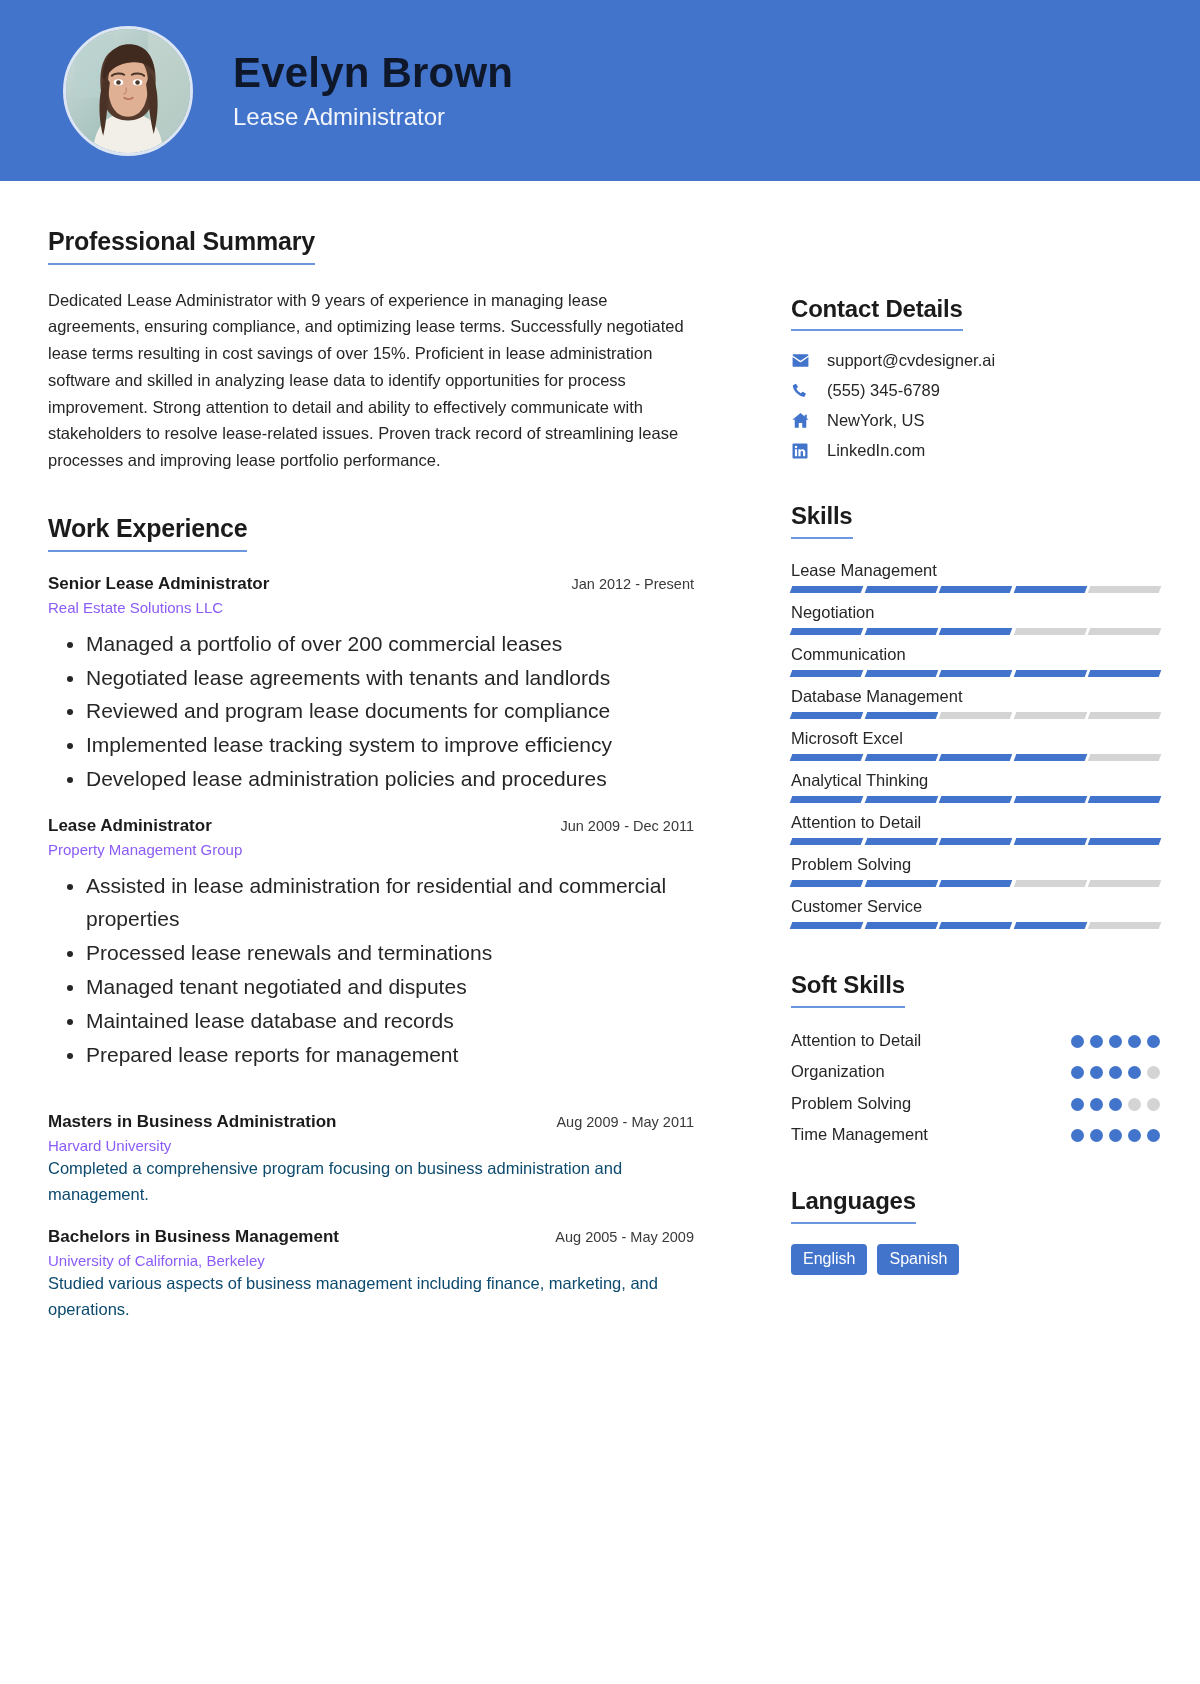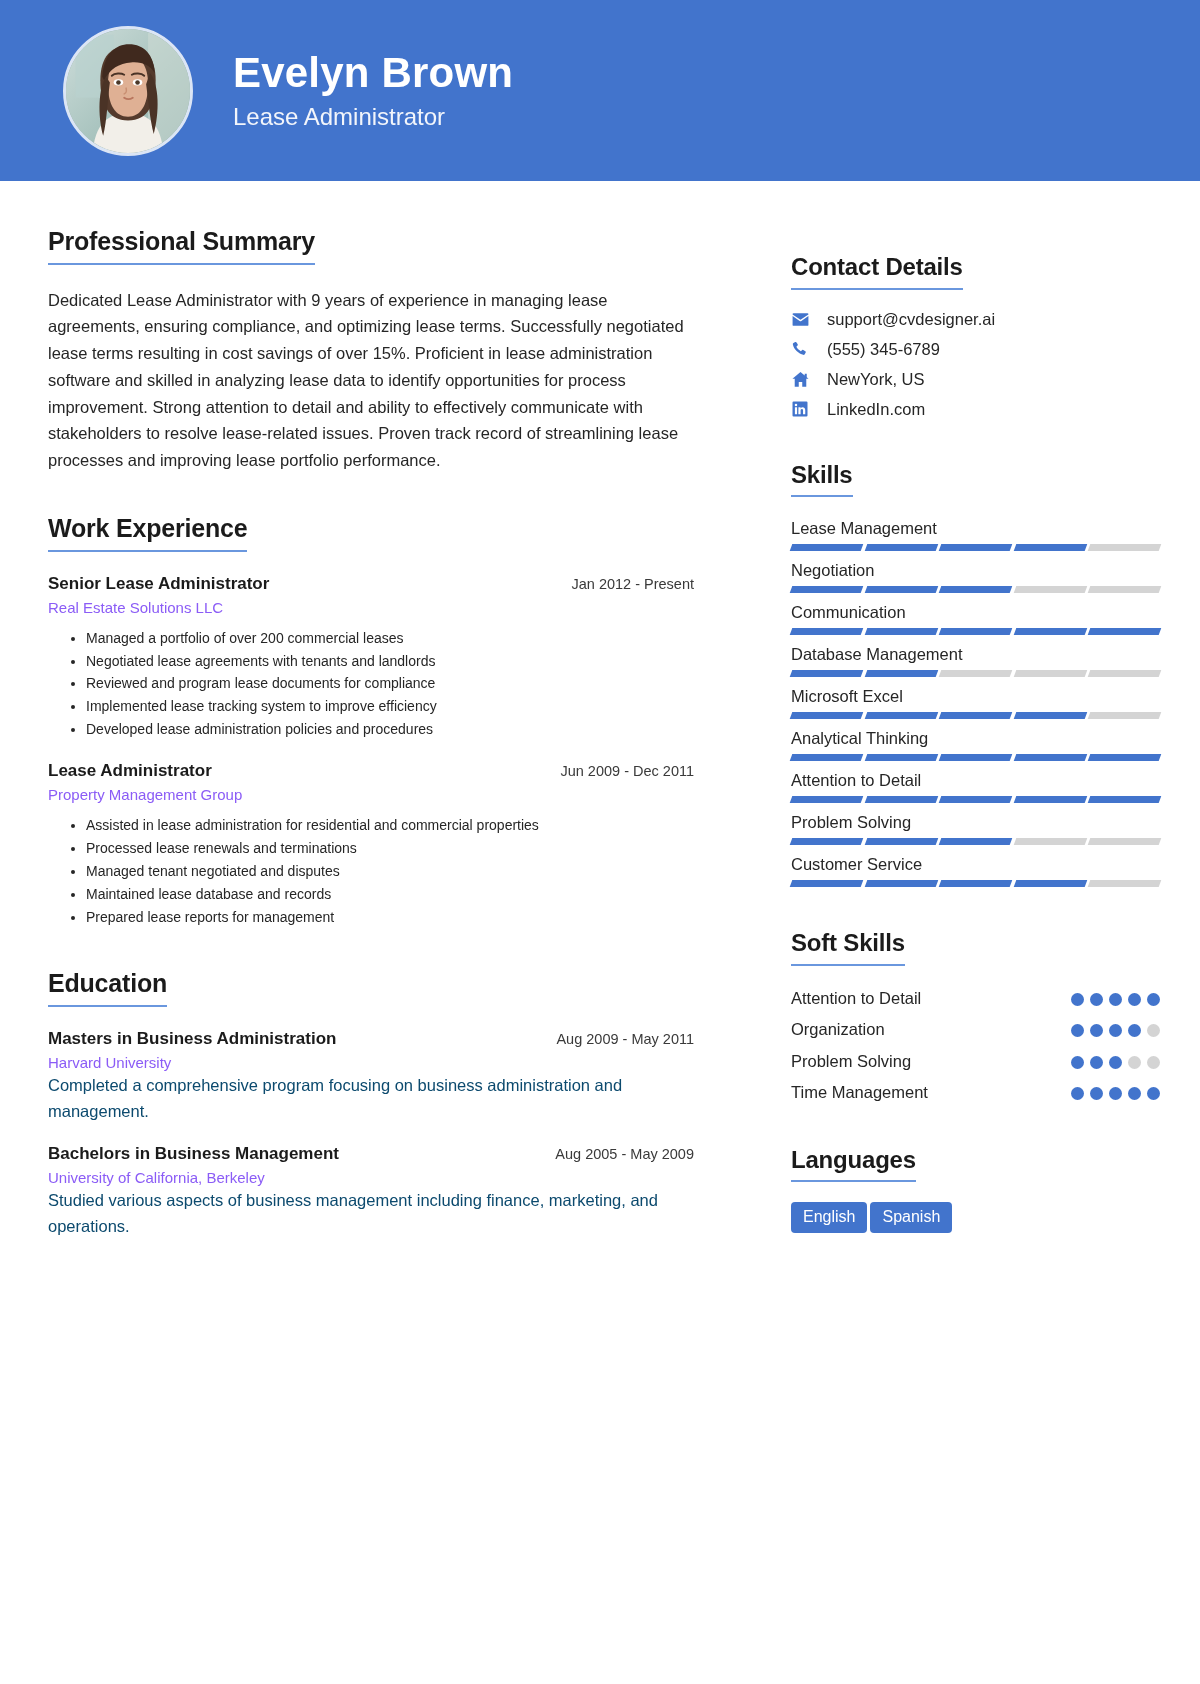--- a/index.html
+++ b/index.html
@@ -36,21 +36,21 @@
     flex: 0 0 auto;
     position: relative;
     background: #9fb7b2;
   }
   .avatar svg { display: block; width: 100%; height: 100%; }
 
   .header-text { margin-left: 40px; }
   .name {
     font-size: 42px;
     font-weight: bold;
-    color: #ffffff;
+    color: #0f172a;
     letter-spacing: 0.2px;
     line-height: 1.1;
   }
   .role {
     font-size: 24px;
     color: #f2f5fb;
     margin-top: 8px;
     line-height: 1.1;
   }
 
@@ -120,21 +120,21 @@
   .entry-sub {
     font-size: 15px;
     color: #8b5cf6;
     margin-top: 5px;
   }
   ul.bullets {
     margin-top: 12px;
     padding-left: 38px;
   }
   ul.bullets li {
-    font-size: 14px;
+    font-size: 21px;
     line-height: 1.57;
     color: #262626;
     margin-bottom: 1px;
   }
   .entry-desc {
     font-size: 16.5px;
     line-height: 1.55;
     color: #0c4a6e;
     margin-top: 2px;
   }
@@ -203,21 +203,21 @@
     height: 13px;
     border-radius: 50%;
     background: #d4d4d4;
   }
   .dot.on { background: #4274CC; }
 
   
   .lang-row {
     display: flex;
     flex-wrap: wrap;
-    gap: 3px;
+    gap: 10px;
     margin-top: -2px;
   }
   .lang-pill {
     background: #4274CC;
     color: #ffffff;
     font-size: 16px;
     border-radius: 4px;
     padding: 6px 12px 7px 12px;
     line-height: 1.1;
   }
@@ -305,23 +305,20 @@
                 <li>Processed lease renewals and terminations</li>
                 <li>Managed tenant negotiated and disputes</li>
                 <li>Maintained lease database and records</li>
                 <li>Prepared lease reports for management</li>
               </ul>
             </div>
           </div>
       </div>
 
       <div class="sec">
-        <div class="sec-title-wrap">
-          <div class="sec-title">Education</div>
-        </div>
         <div id="education-entries">
             <div class="entry">
               <div class="entry-head">
        <div class="entry-title">Masters in Business Administration</div>
        <div class="entry-date">Aug 2009 - May 2011</div>
      </div>
      <div class="entry-sub">Harvard University</div>
      <div class="entry-desc">Completed a comprehensive program focusing on business administration and management.</div>
             </div>
             <div class="entry">

